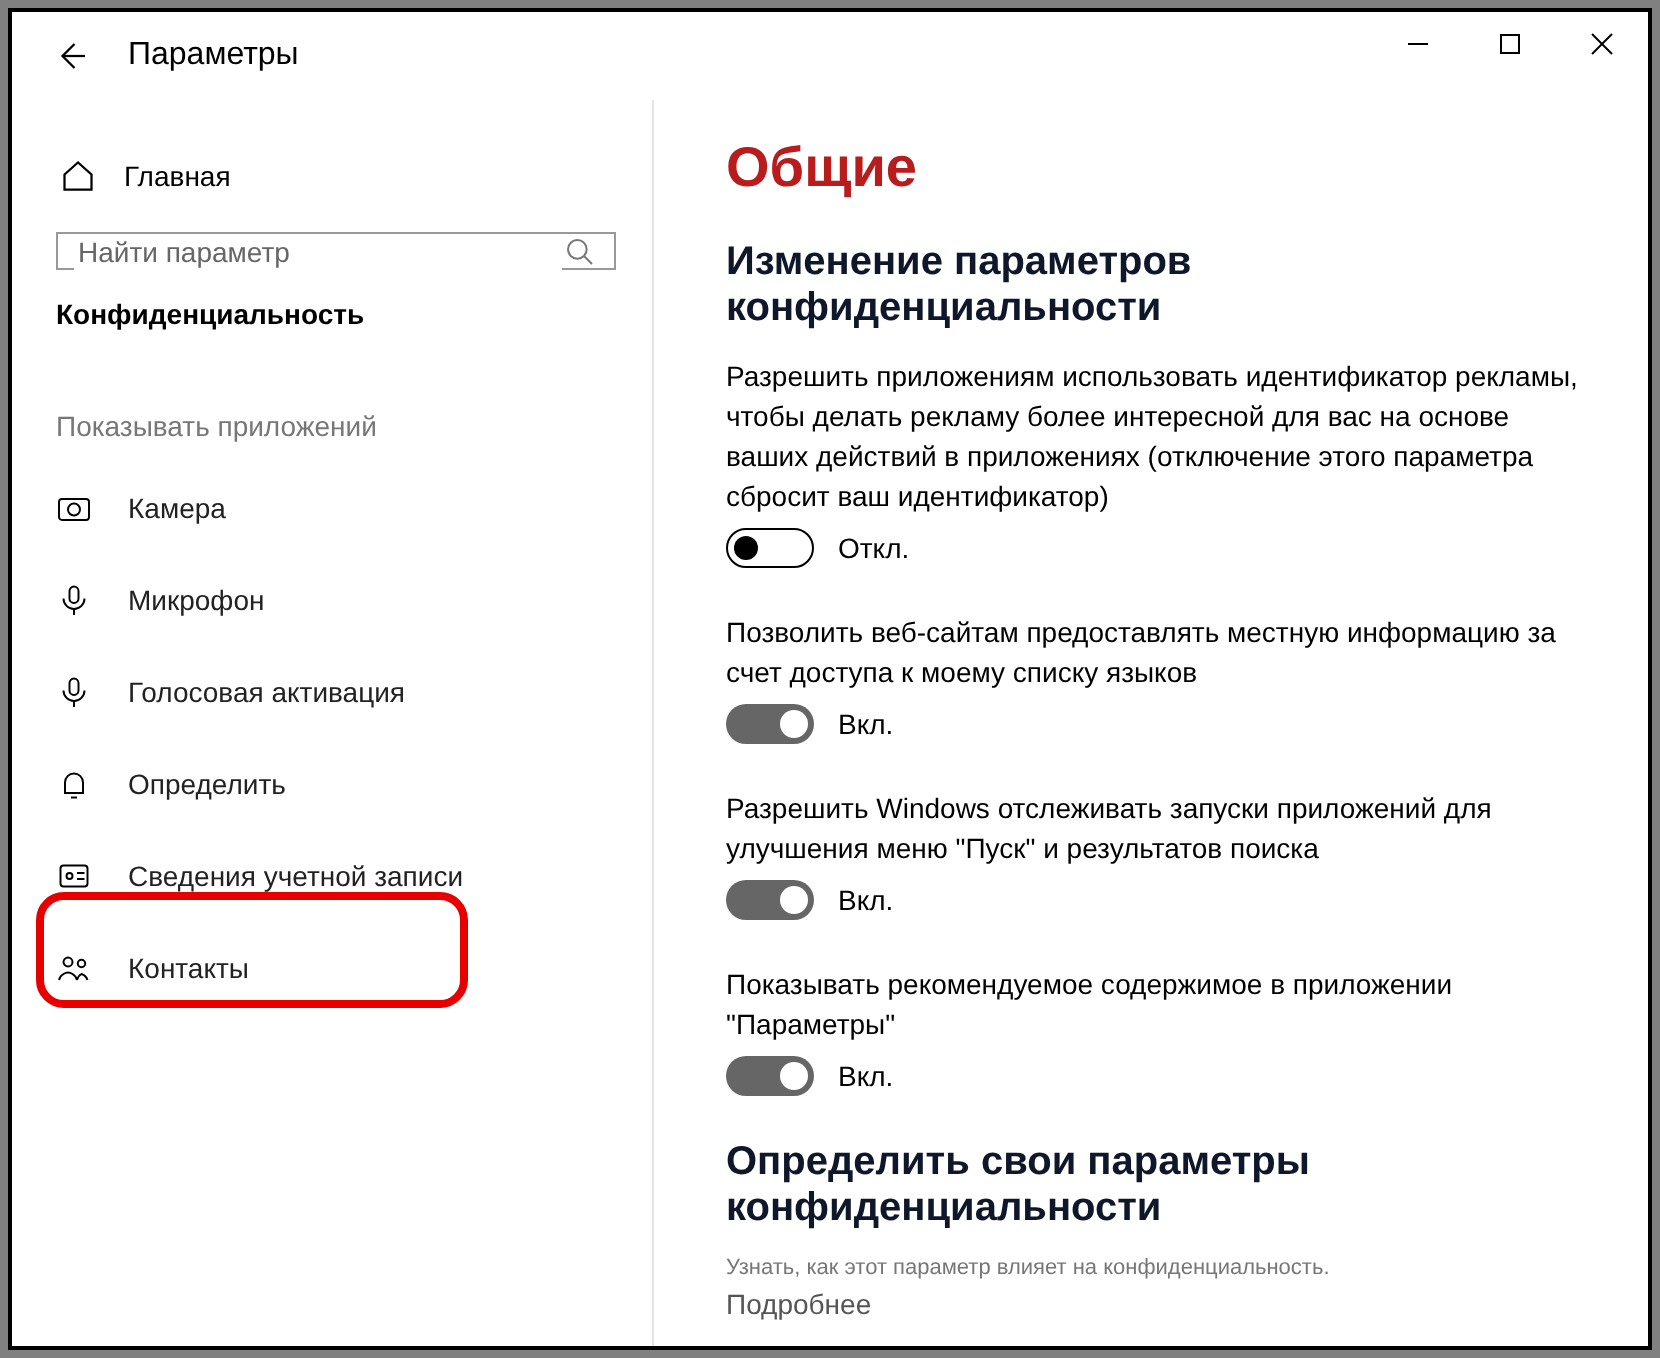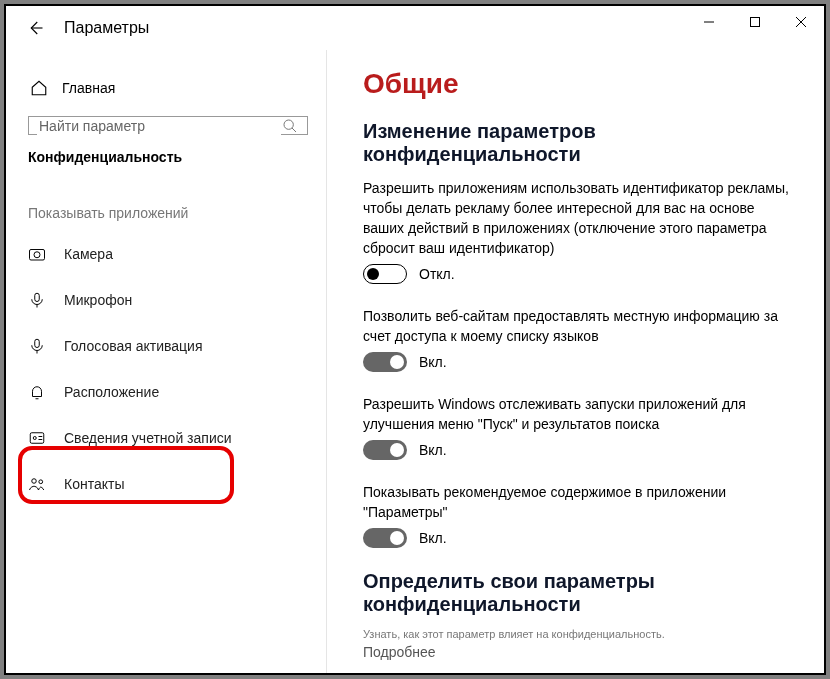--- a/index.html
+++ b/index.html
@@ -304,21 +304,21 @@
             </span>
           <span>Голосовая активация</span>
         </div>
         <div class="nav-item">
           <span class="side-icon">
               <svg width="18" height="18" viewBox="0 0 24 24" fill="none" stroke="#000" stroke-width="1.3">
                 <path d="M6 18 V11 a6 6 0 0 1 12 0 V18 H6 Z"></path>
                 <path d="M10 21 h4"></path>
               </svg>
             </span>
-          <span>Расположение</span>
+          <span>Определить</span>
         </div>
         <div class="nav-item">
           <span class="side-icon">
               <svg width="18" height="18" viewBox="0 0 24 24" fill="none" stroke="#000" stroke-width="1.3">
                 <rect x="3" y="5" width="18" height="14" rx="2"></rect>
                 <circle cx="9" cy="12" r="2"></circle>
                 <line x1="14" y1="10" x2="19" y2="10"></line>
                 <line x1="14" y1="14" x2="19" y2="14"></line>
               </svg>
             </span>

